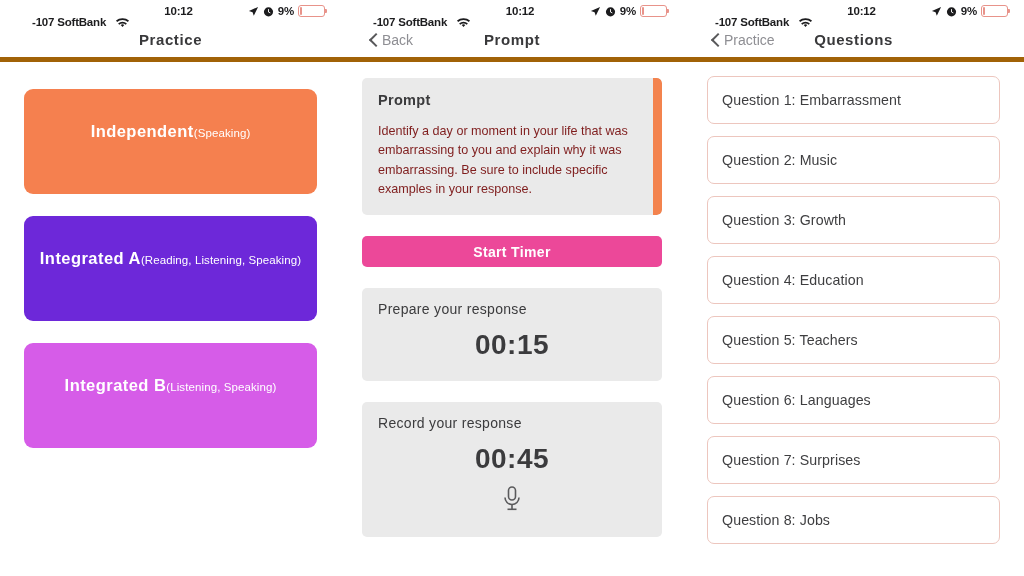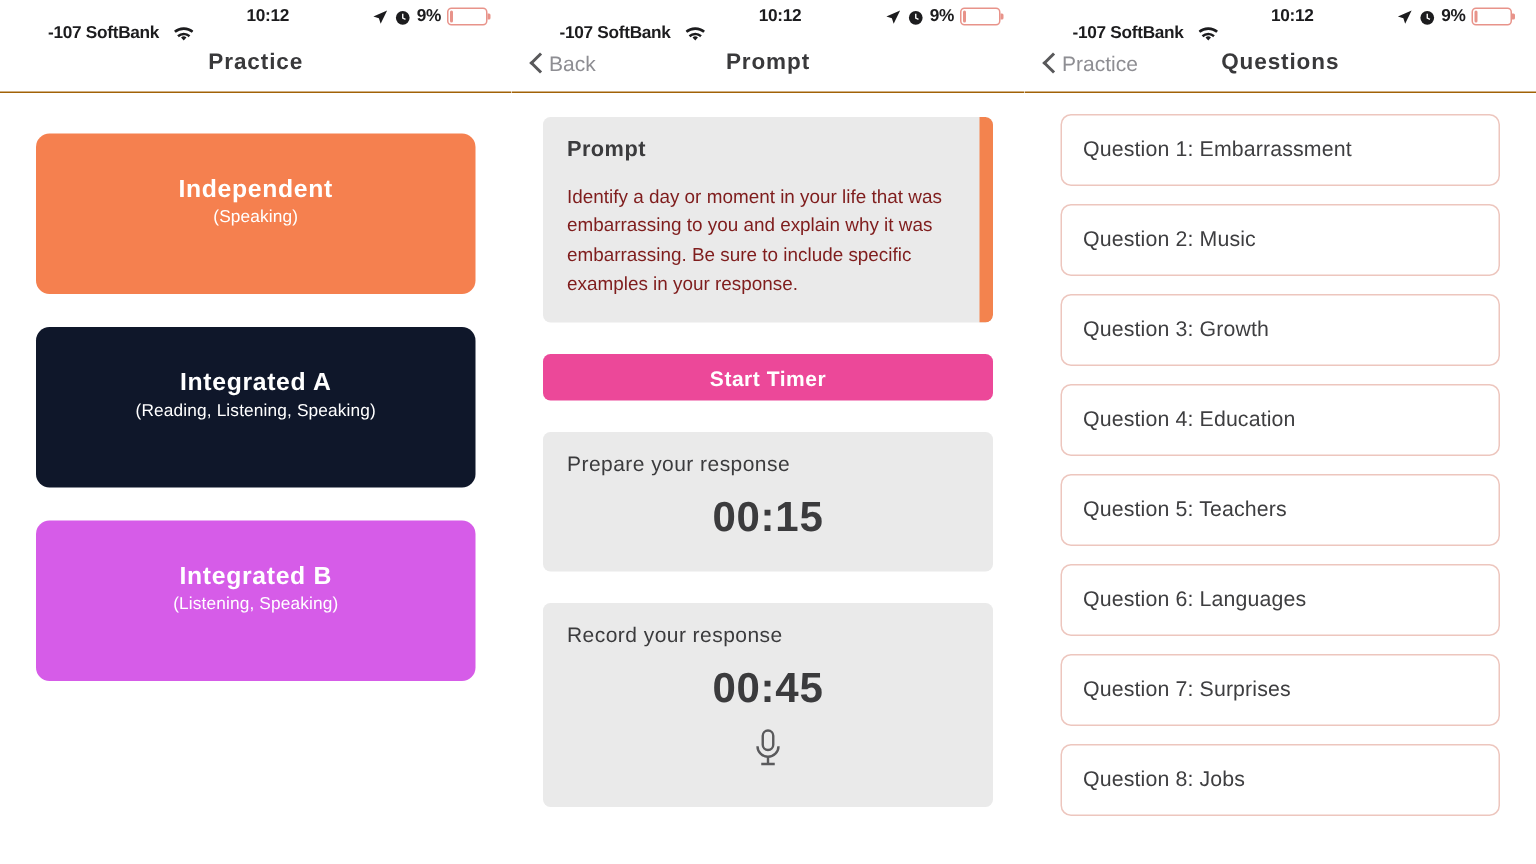--- a/index.html
+++ b/index.html
@@ -58,22 +58,22 @@
     position: absolute; left: 1px; top: 1px; bottom: 1px;
     width: 9%; background: #e8938a; border-radius: 1px;
   }
 
   
   .navbar {
     height: 40px;
     position: relative;
     display: flex;
     align-items: center;
-    border-bottom: 1px solid #a16207;
-    padding: 0 12px;
+    border-bottom: 5px solid #a16207;
+    padding: 0 28px;
   }
   .nav-back {
     display: flex; align-items: center; gap: 4px;
     color: #8e8e93;
     font-size: 14px;
     z-index: 2;
   }
   .chev {
     width: 9px; height: 15px;
     display: inline-block;
@@ -99,21 +99,21 @@
   }
 
   
   .practice-body { padding: 27px 24px 0 24px; }
   .big-btn {
     border-radius: 9px;
     color: #ffffff;
     text-align: center;
     padding: 28px 10px 45px;
     margin-bottom: 22px;
-    display: flex; flex-direction: column;
+    display: flex; flex-direction: row;
     align-items: center; justify-content: center;
     min-height: 105px;
   }
   .big-btn .t1 {
     font-size: 16.5px; font-weight: bold;
     letter-spacing: 0.45px;
     margin-bottom: 3px;
   }
   .big-btn .t2 { font-size: 11.5px; letter-spacing: 0.1px; }
 
@@ -233,21 +233,21 @@
 
     <div class="navbar">
       <div class="nav-title">Practice</div>
     </div>
 
     <div class="practice-body">
       <div class="big-btn" style="background:#f5804f">
         <div class="t1">Independent</div>
         <div class="t2">(Speaking)</div>
       </div>
-      <div class="big-btn" style="background:#0f172a">
+      <div class="big-btn" style="background:#6d28d9">
         <div class="t1">Integrated A</div>
         <div class="t2">(Reading, Listening, Speaking)</div>
       </div>
       <div class="big-btn" style="background:#d65ce8">
         <div class="t1">Integrated B</div>
         <div class="t2">(Listening, Speaking)</div>
       </div>
     </div>
   </div>
 

